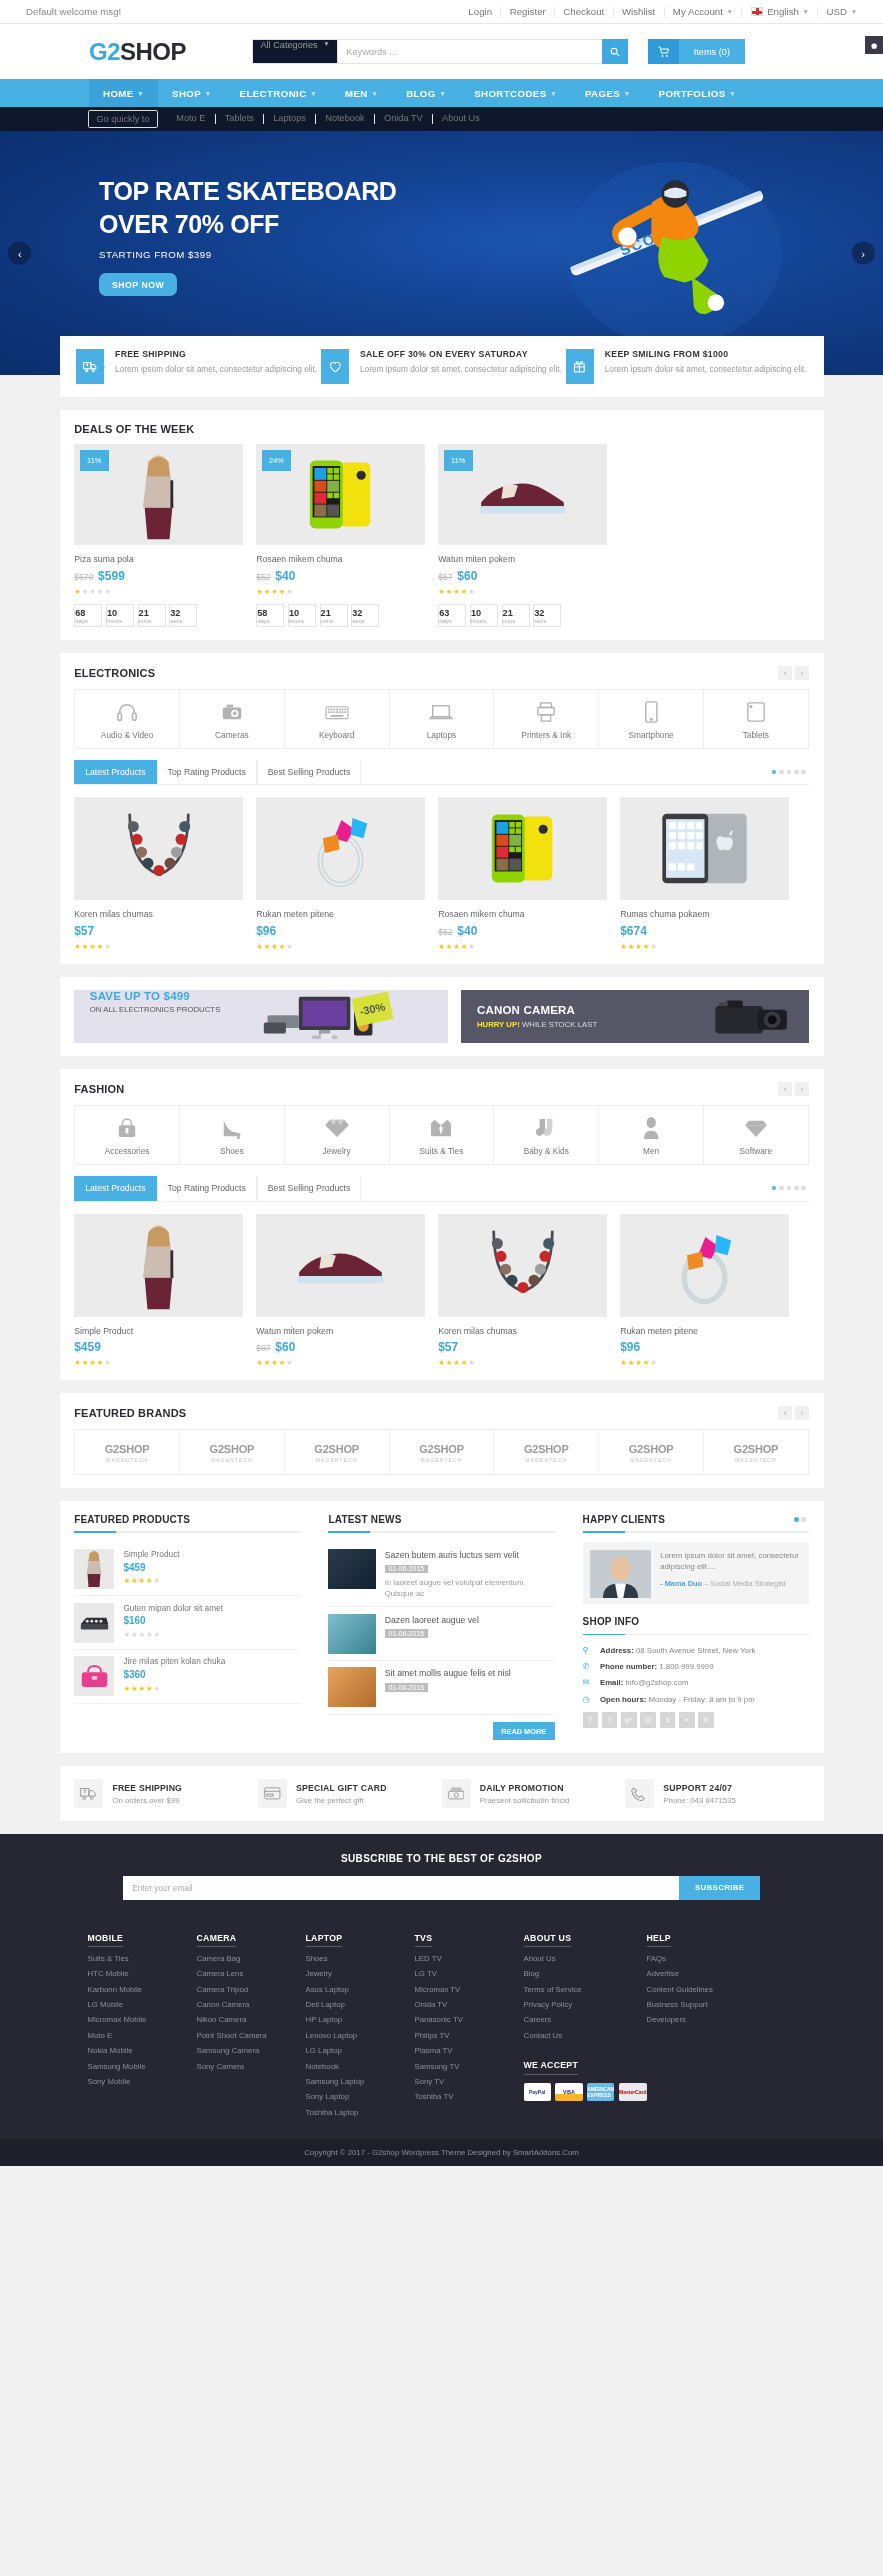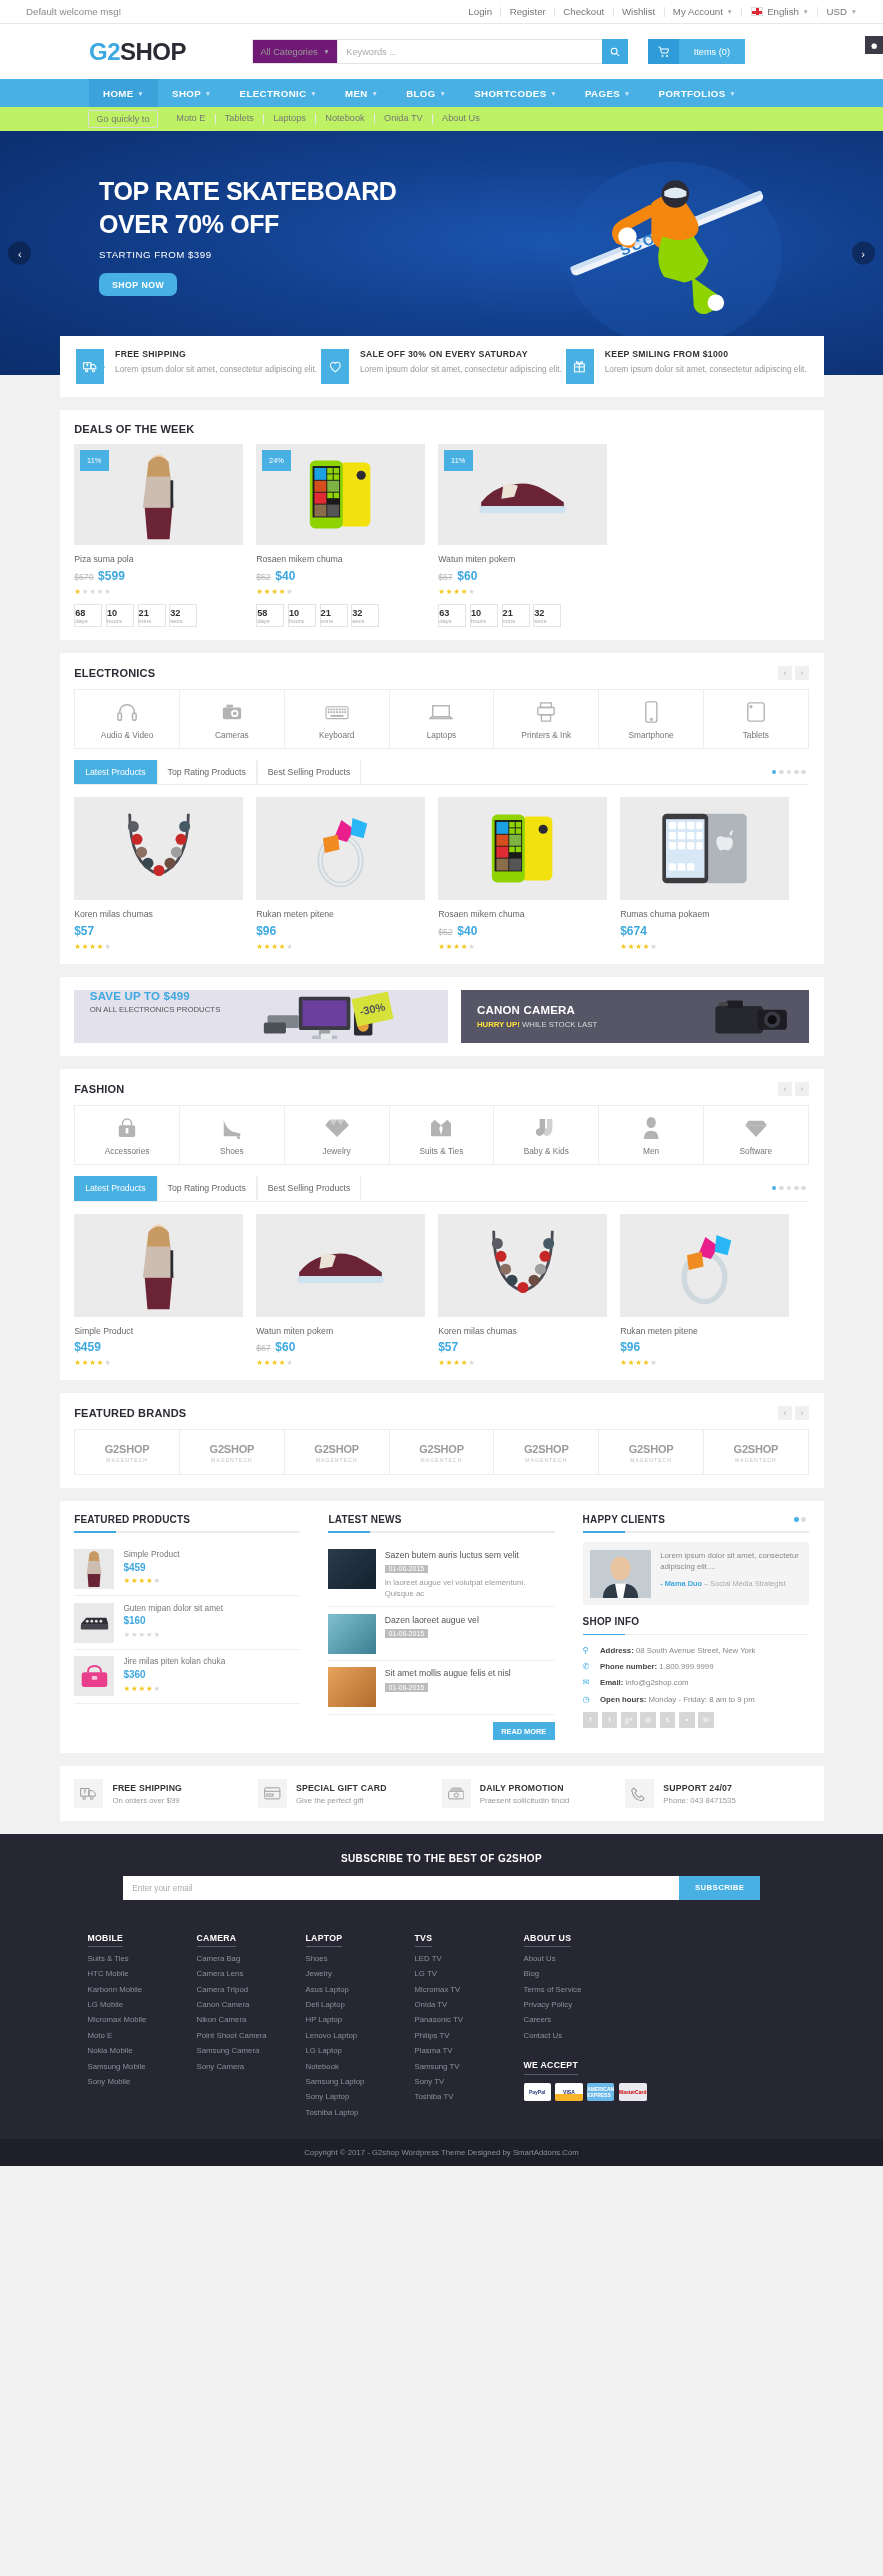--- a/index.html
+++ b/index.html
@@ -39,22 +39,22 @@
 
   
   .header {
     background: #fff; height: 55px; display: flex; align-items: center; padding: 0 26px;
     position: relative;
   }
   .logo { font-size: 24px; font-weight: bold; letter-spacing: -0.5px; color: #2b2b35; margin-left: 63px;}
   .logo .g2 { color: #3ea8e0; }
   .searchbox { display: flex; margin-left: 66px; height: 25px; }
   .cat-select {
-    background: #701a75; border: 0.9px solid #e4e4e4; border-right: none; width: 85px;
-    display: flex; align-items: center; padding: 0 7.4px; color: #999; font-size: 9.2px;
+    background: #0f172a; border: 0.9px solid #e4e4e4; border-right: none; width: 85px;
+    display: flex; align-items: flex-start; padding: 0 7.4px; color: #999; font-size: 9.2px;
     justify-content: space-between;
   }
   .kw-input {
     border: 0.9px solid #e4e4e4; border-right: none; width: 265px; padding: 0 8.3px;
     display: flex; align-items: center; color: #aaa; font-size: 9.2px; background: #fff;
   }
   .search-btn {
     width: 26px; background: #3ea8e0; display: flex; align-items: center; justify-content: center;
     color: #fff; font-size: 11px;
   }
@@ -76,21 +76,21 @@
   .mainnav { background: #49b0e4; height: 28px; display: flex; align-items: stretch; padding-left: 26px;}
   .mainnav .nav-inner { display: flex; margin-left: 63px; }
   .mainnav a {
     color: #fff; text-decoration: none; font-size: 9.7px; font-weight: bold;
     padding: 0 14px; display: flex; align-items: center; letter-spacing: 0.4px;
   }
   .mainnav a.active { background: #3ca2da; }
   .mainnav .caret { color: #cfe9f8; }
 
   
-  .quicknav { background: #bef264; height: 24px; display: flex; align-items: center; padding-left: 88px; font-size: 9.2px;}
+  .quicknav { background: #0f172a; height: 24px; display: flex; align-items: center; padding-left: 88px; font-size: 9.2px;}
   .quicknav .badge {
     border: 0.9px solid #dcdcdc; border-radius: 1.8px; padding: 2.8px 7.4px; color: #777; margin-right: 9.2px;
   }
   .quicknav a { color: #777; text-decoration: none; padding: 0 9.2px; border-right: 0.9px solid #e8e8e8; line-height: 9.2px;}
   .quicknav a:last-child { border-right: none; }
 
   
   .hero {
     height: 244px; position: relative; overflow: hidden;
     background: radial-gradient(ellipse at 62% 45%, #1b55b0 0%, #123f8c 45%, #0b2d6b 100%);
@@ -1291,20 +1291,28 @@
         <div class="fh">WE ACCEPT</div>
         <div class="pay-row">
           <div class="pay paypal">PayPal</div>
           <div class="pay visa">VISA</div>
           <div class="pay amex">AMERICAN EXPRESS</div>
           <div class="pay mc">MasterCard</div>
         </div>
       </div>
     </div>
 
+    <div class="fcol">
+      <div class="fh">HELP</div>
+      <div class="fl">FAQs</div>
+      <div class="fl">Advertise</div>
+      <div class="fl">Content Guidelines</div>
+      <div class="fl">Business Support</div>
+      <div class="fl">Developers</div>
+    </div>
 
   </div>
 </div>
 
 <div class="copyright">
   <span>Copyright © 2017 - G2shop Wordpress Theme Designed by SmartAddons.Com</span>
 </div>
 
 
 </body></html>

